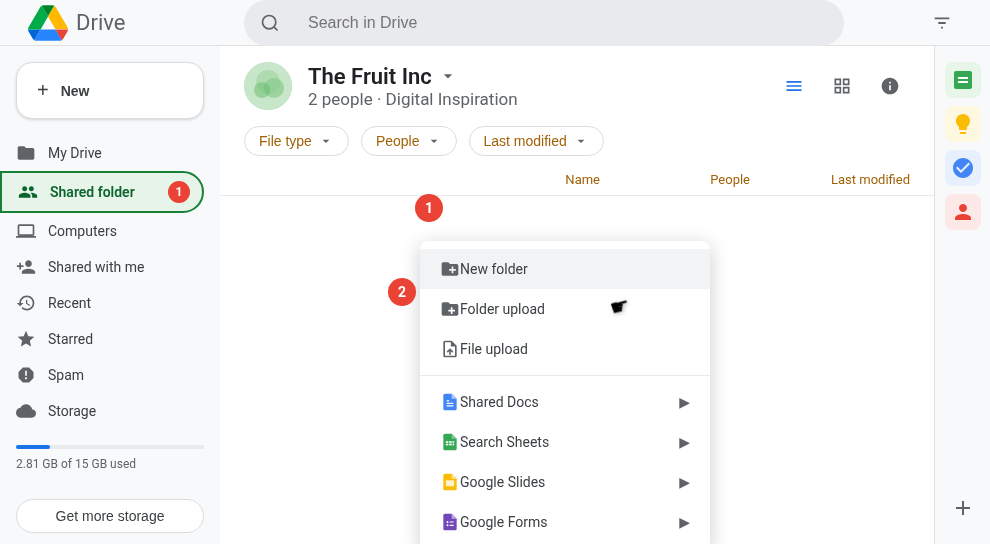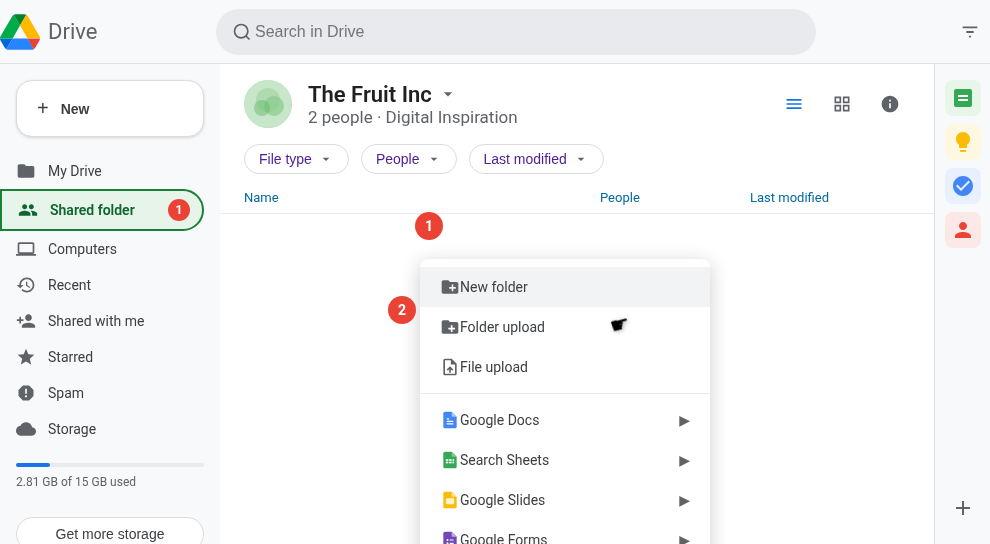--- a/index.html
+++ b/index.html
@@ -11,22 +11,22 @@
       overflow: hidden;
       display: flex;
       flex-direction: column;
     }
 
     
     .topbar {
       display: flex;
       align-items: center;
       background: #f8f9fa;
-      padding: 8px 0;
-      height: 64px;
+      padding: 8px 28px;
+      height: 46px;
       gap: 16px;
       border-bottom: 1px solid #e0e0e0;
     }
     .logo-area {
       display: flex;
       align-items: center;
       gap: 8px;
       min-width: 200px;
     }
     .logo-icon {
@@ -40,21 +40,21 @@
     }
     .search-bar {
       display: flex;
       align-items: center;
       background: #e8eaed;
       border-radius: 24px;
       padding: 0 16px;
       height: 46px;
       flex: 1;
       max-width: 600px;
-      gap: 3px;
+      gap: 28px;
     }
     .search-bar input {
       border: none;
       background: transparent;
       font-size: 16px;
       color: #3c4043;
       outline: none;
       flex: 1;
     }
     .topbar-right {
@@ -227,30 +227,31 @@
     }
     .filter-btn {
       display: flex;
       align-items: center;
       gap: 6px;
       padding: 6px 14px;
       border: 1px solid #dadce0;
       border-radius: 20px;
       background: white;
       font-size: 14px;
-      color: #4c1d95;
+      color: #a16207;
       cursor: pointer;
     }
 
     .column-headers {
       display: flex;
       padding: 8px 24px;
       border-bottom: 1px solid #e8eaed;
       font-size: 13px;
-      color: #0369a1;
+      color: #a16207;
+      text-align: right;
     }
     .col-name { flex: 1; }
     .col-people { width: 150px; }
     .col-modified { width: 160px; }
 
     
     .context-menu {
       position: absolute;
       top: 195px;
       left: 200px;
@@ -412,30 +413,30 @@
 
     <div class="sidebar-item">
       <svg width="20" height="20" viewBox="0 0 24 24" fill="#5f6368">
         <path d="M20 18c1.1 0 2-.9 2-2V6c0-1.1-.9-2-2-2H4c-1.1 0-2 .9-2 2v10c0 1.1.9 2 2 2H0v2h24v-2h-4zM4 6h16v10H4V6z"></path>
       </svg>
       <span>Computers</span>
     </div>
 
     <div class="sidebar-item">
       <svg width="20" height="20" viewBox="0 0 24 24" fill="#5f6368">
-        <path d="M13 3c-4.97 0-9 4.03-9 9H1l3.89 3.89.07.14L9 12H6c0-3.87 3.13-7 7-7s7 3.13 7 7-3.13 7-7 7c-1.93 0-3.68-.79-4.94-2.06l-1.42 1.42C8.27 19.99 10.51 21 13 21c4.97 0 9-4.03 9-9s-4.03-9-9-9zm-1 5v5l4.28 2.54.72-1.21-3.5-2.08V8H12z"></path>
-      </svg>
-      <span>Recent</span>
+        <path d="M15 12c2.21 0 4-1.79 4-4s-1.79-4-4-4-4 1.79-4 4 1.79 4 4 4zm-9-2V7H4v3H1v2h3v3h2v-3h3v-2H6zm9 4c-2.67 0-8 1.34-8 4v2h16v-2c0-2.66-5.33-4-8-4z"></path>
+      </svg>
+      <span>Shared with me</span>
     </div>
 
     <div class="sidebar-item">
       <svg width="20" height="20" viewBox="0 0 24 24" fill="#5f6368">
-        <path d="M15 12c2.21 0 4-1.79 4-4s-1.79-4-4-4-4 1.79-4 4 1.79 4 4 4zm-9-2V7H4v3H1v2h3v3h2v-3h3v-2H6zm9 4c-2.67 0-8 1.34-8 4v2h16v-2c0-2.66-5.33-4-8-4z"></path>
-      </svg>
-      <span>Shared with me</span>
+        <path d="M13 3c-4.97 0-9 4.03-9 9H1l3.89 3.89.07.14L9 12H6c0-3.87 3.13-7 7-7s7 3.13 7 7-3.13 7-7 7c-1.93 0-3.68-.79-4.94-2.06l-1.42 1.42C8.27 19.99 10.51 21 13 21c4.97 0 9-4.03 9-9s-4.03-9-9-9zm-1 5v5l4.28 2.54.72-1.21-3.5-2.08V8H12z"></path>
+      </svg>
+      <span>Recent</span>
     </div>
 
     <div class="sidebar-item">
       <svg width="20" height="20" viewBox="0 0 24 24" fill="#5f6368">
         <path d="M12 17.27L18.18 21l-1.64-7.03L22 9.24l-7.19-.61L12 2 9.19 8.63 2 9.24l5.46 4.73L5.82 21z"></path>
       </svg>
       <span>Starred</span>
     </div>
 
     <div class="sidebar-item">
@@ -565,21 +566,21 @@
       <div class="menu-divider"></div>
 
       <div class="menu-item">
         <span class="menu-icon">
           <svg width="20" height="20" viewBox="0 0 24 24">
             <path d="M14 2H6c-1.1 0-2 .9-2 2v16c0 1.1.9 2 2 2h12c1.1 0 2-.9 2-2V8l-6-6z" fill="#4285f4"></path>
             <path d="M14 2v6h6" fill="#a8c7fa"></path>
             <path d="M8 13h8v1.5H8zm0 3h8v1.5H8zm0-6h3v1.5H8z" fill="white"></path>
           </svg>
         </span>
-        <span>Google Docs</span>
+        <span>Shared Docs</span>
         <span class="arrow">▶</span>
       </div>
 
       <div class="menu-item">
         <span class="menu-icon">
           <svg width="20" height="20" viewBox="0 0 24 24">
             <path d="M14 2H6c-1.1 0-2 .9-2 2v16c0 1.1.9 2 2 2h12c1.1 0 2-.9 2-2V8l-6-6z" fill="#34a853"></path>
             <path d="M14 2v6h6" fill="#81c995"></path>
             <rect x="7" y="11" width="3" height="2" fill="white"></rect>
             <rect x="11" y="11" width="3" height="2" fill="white"></rect>

